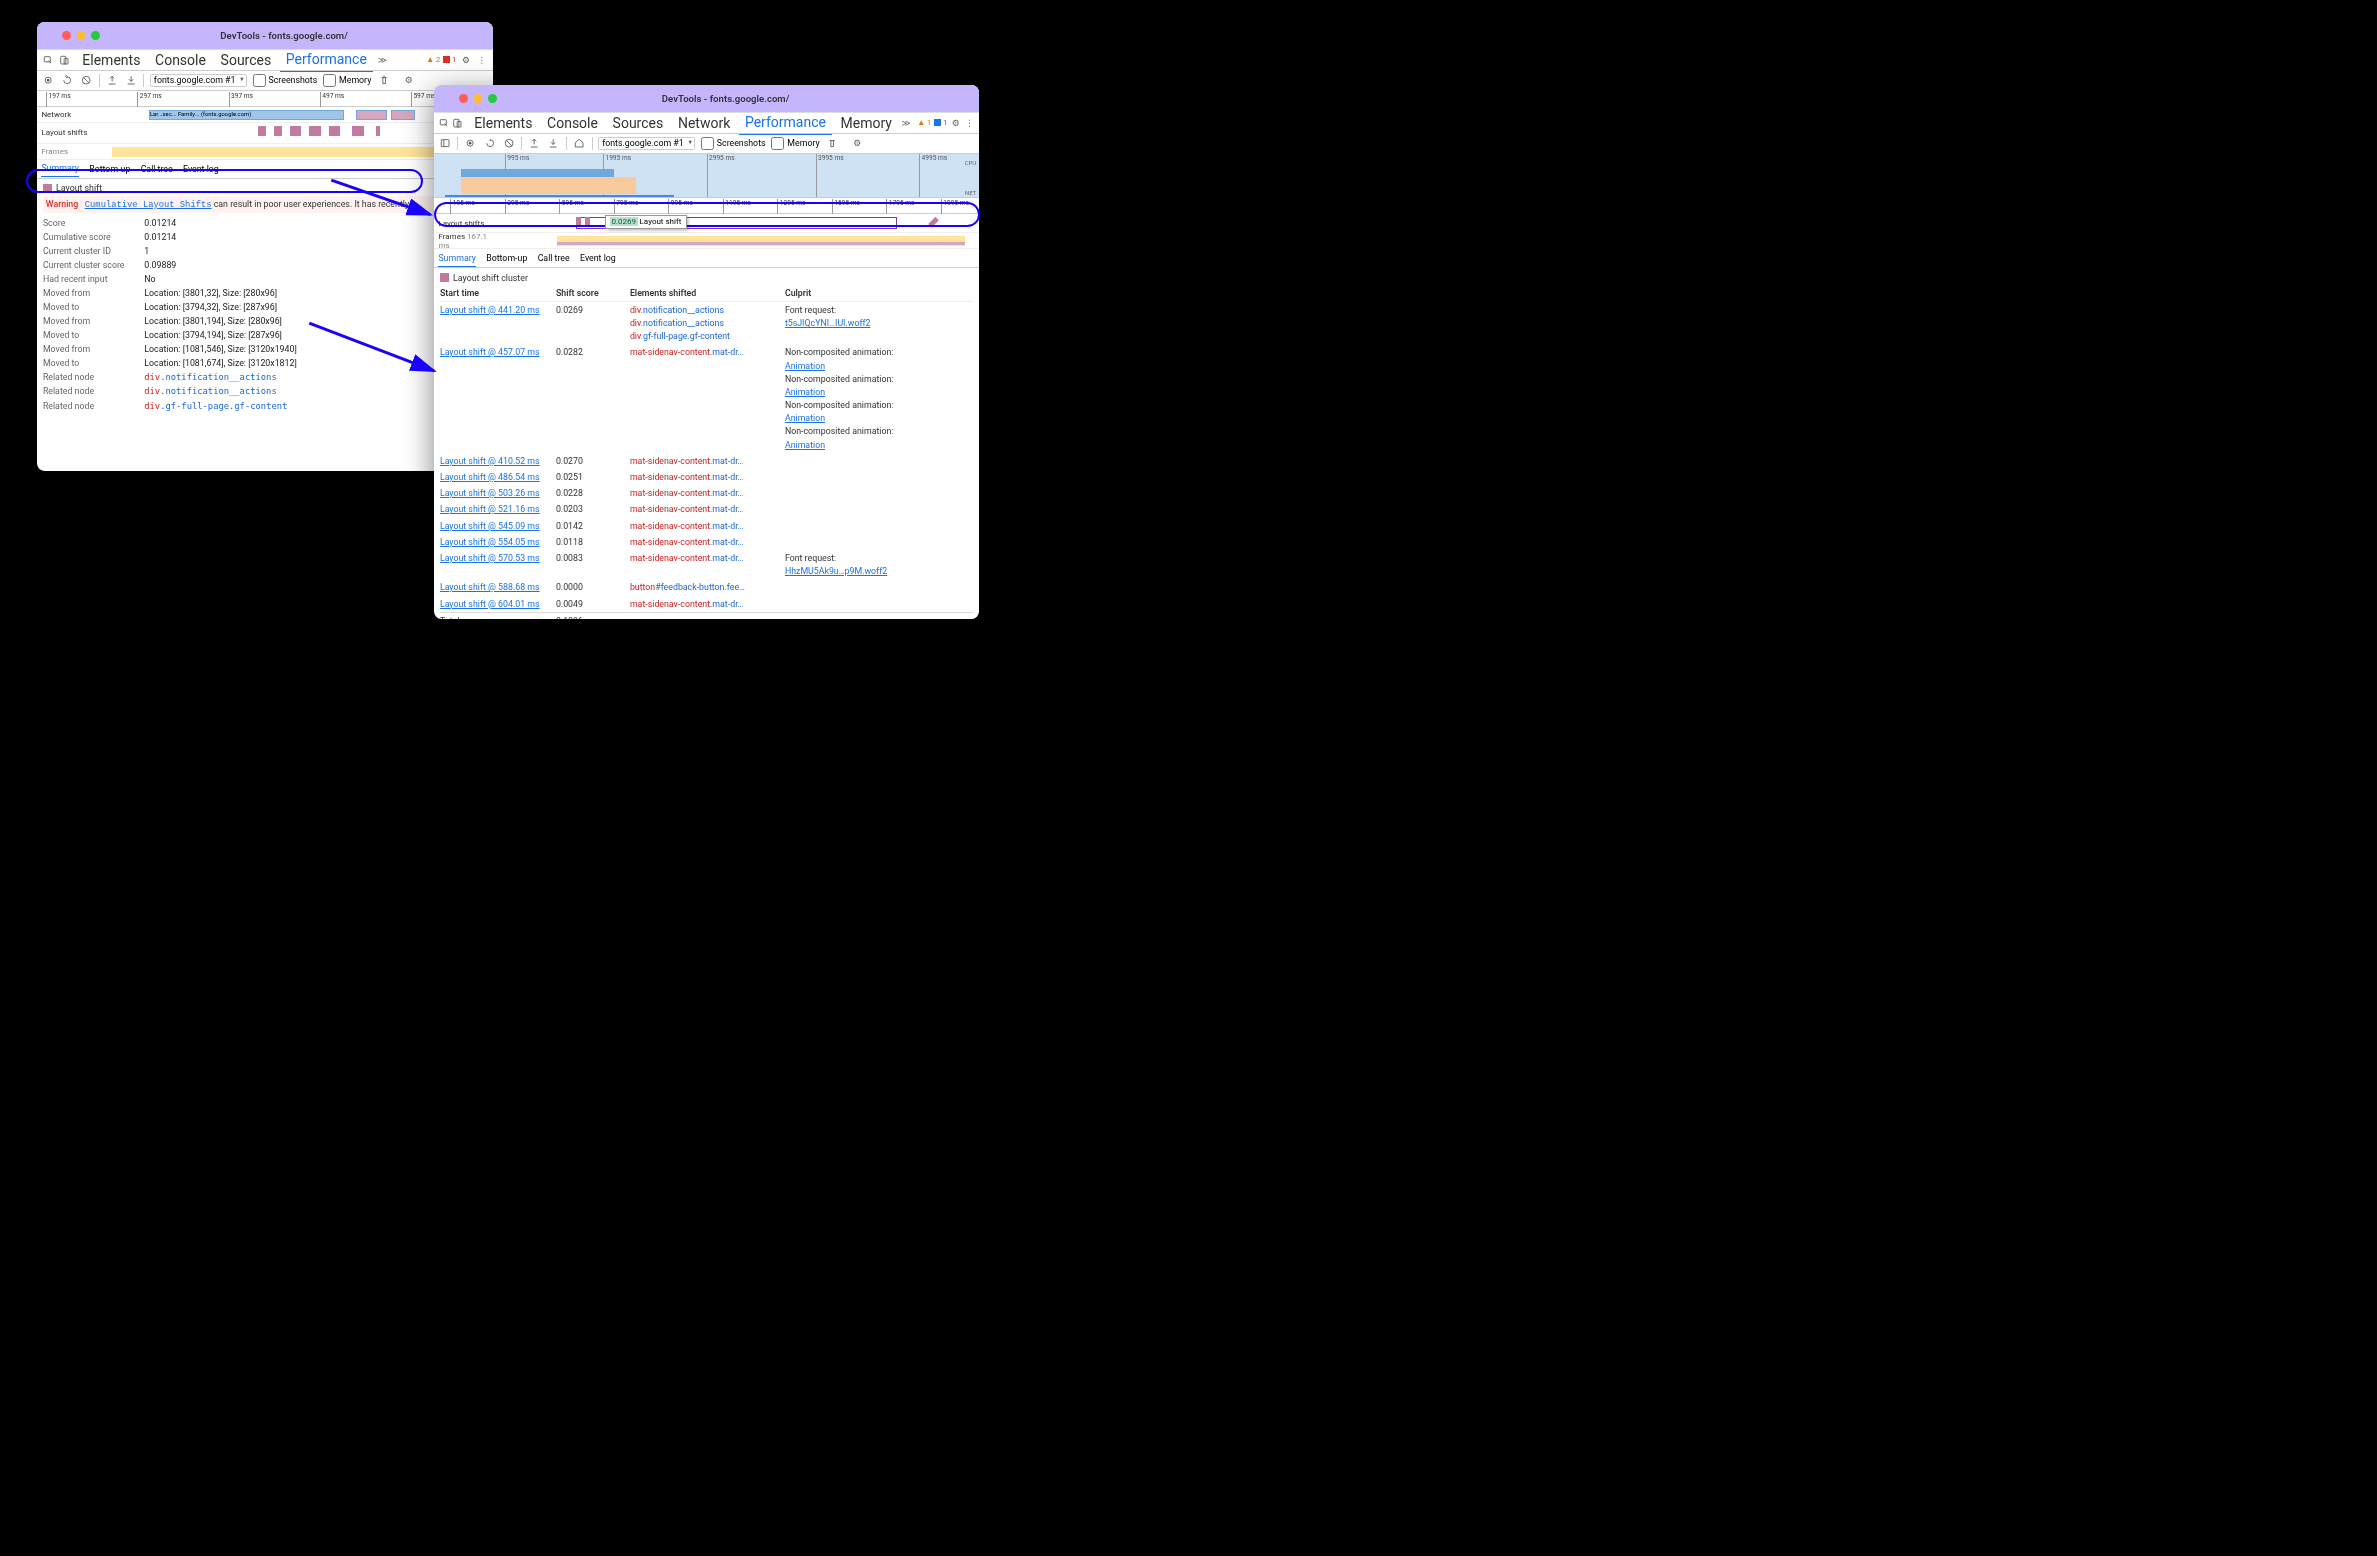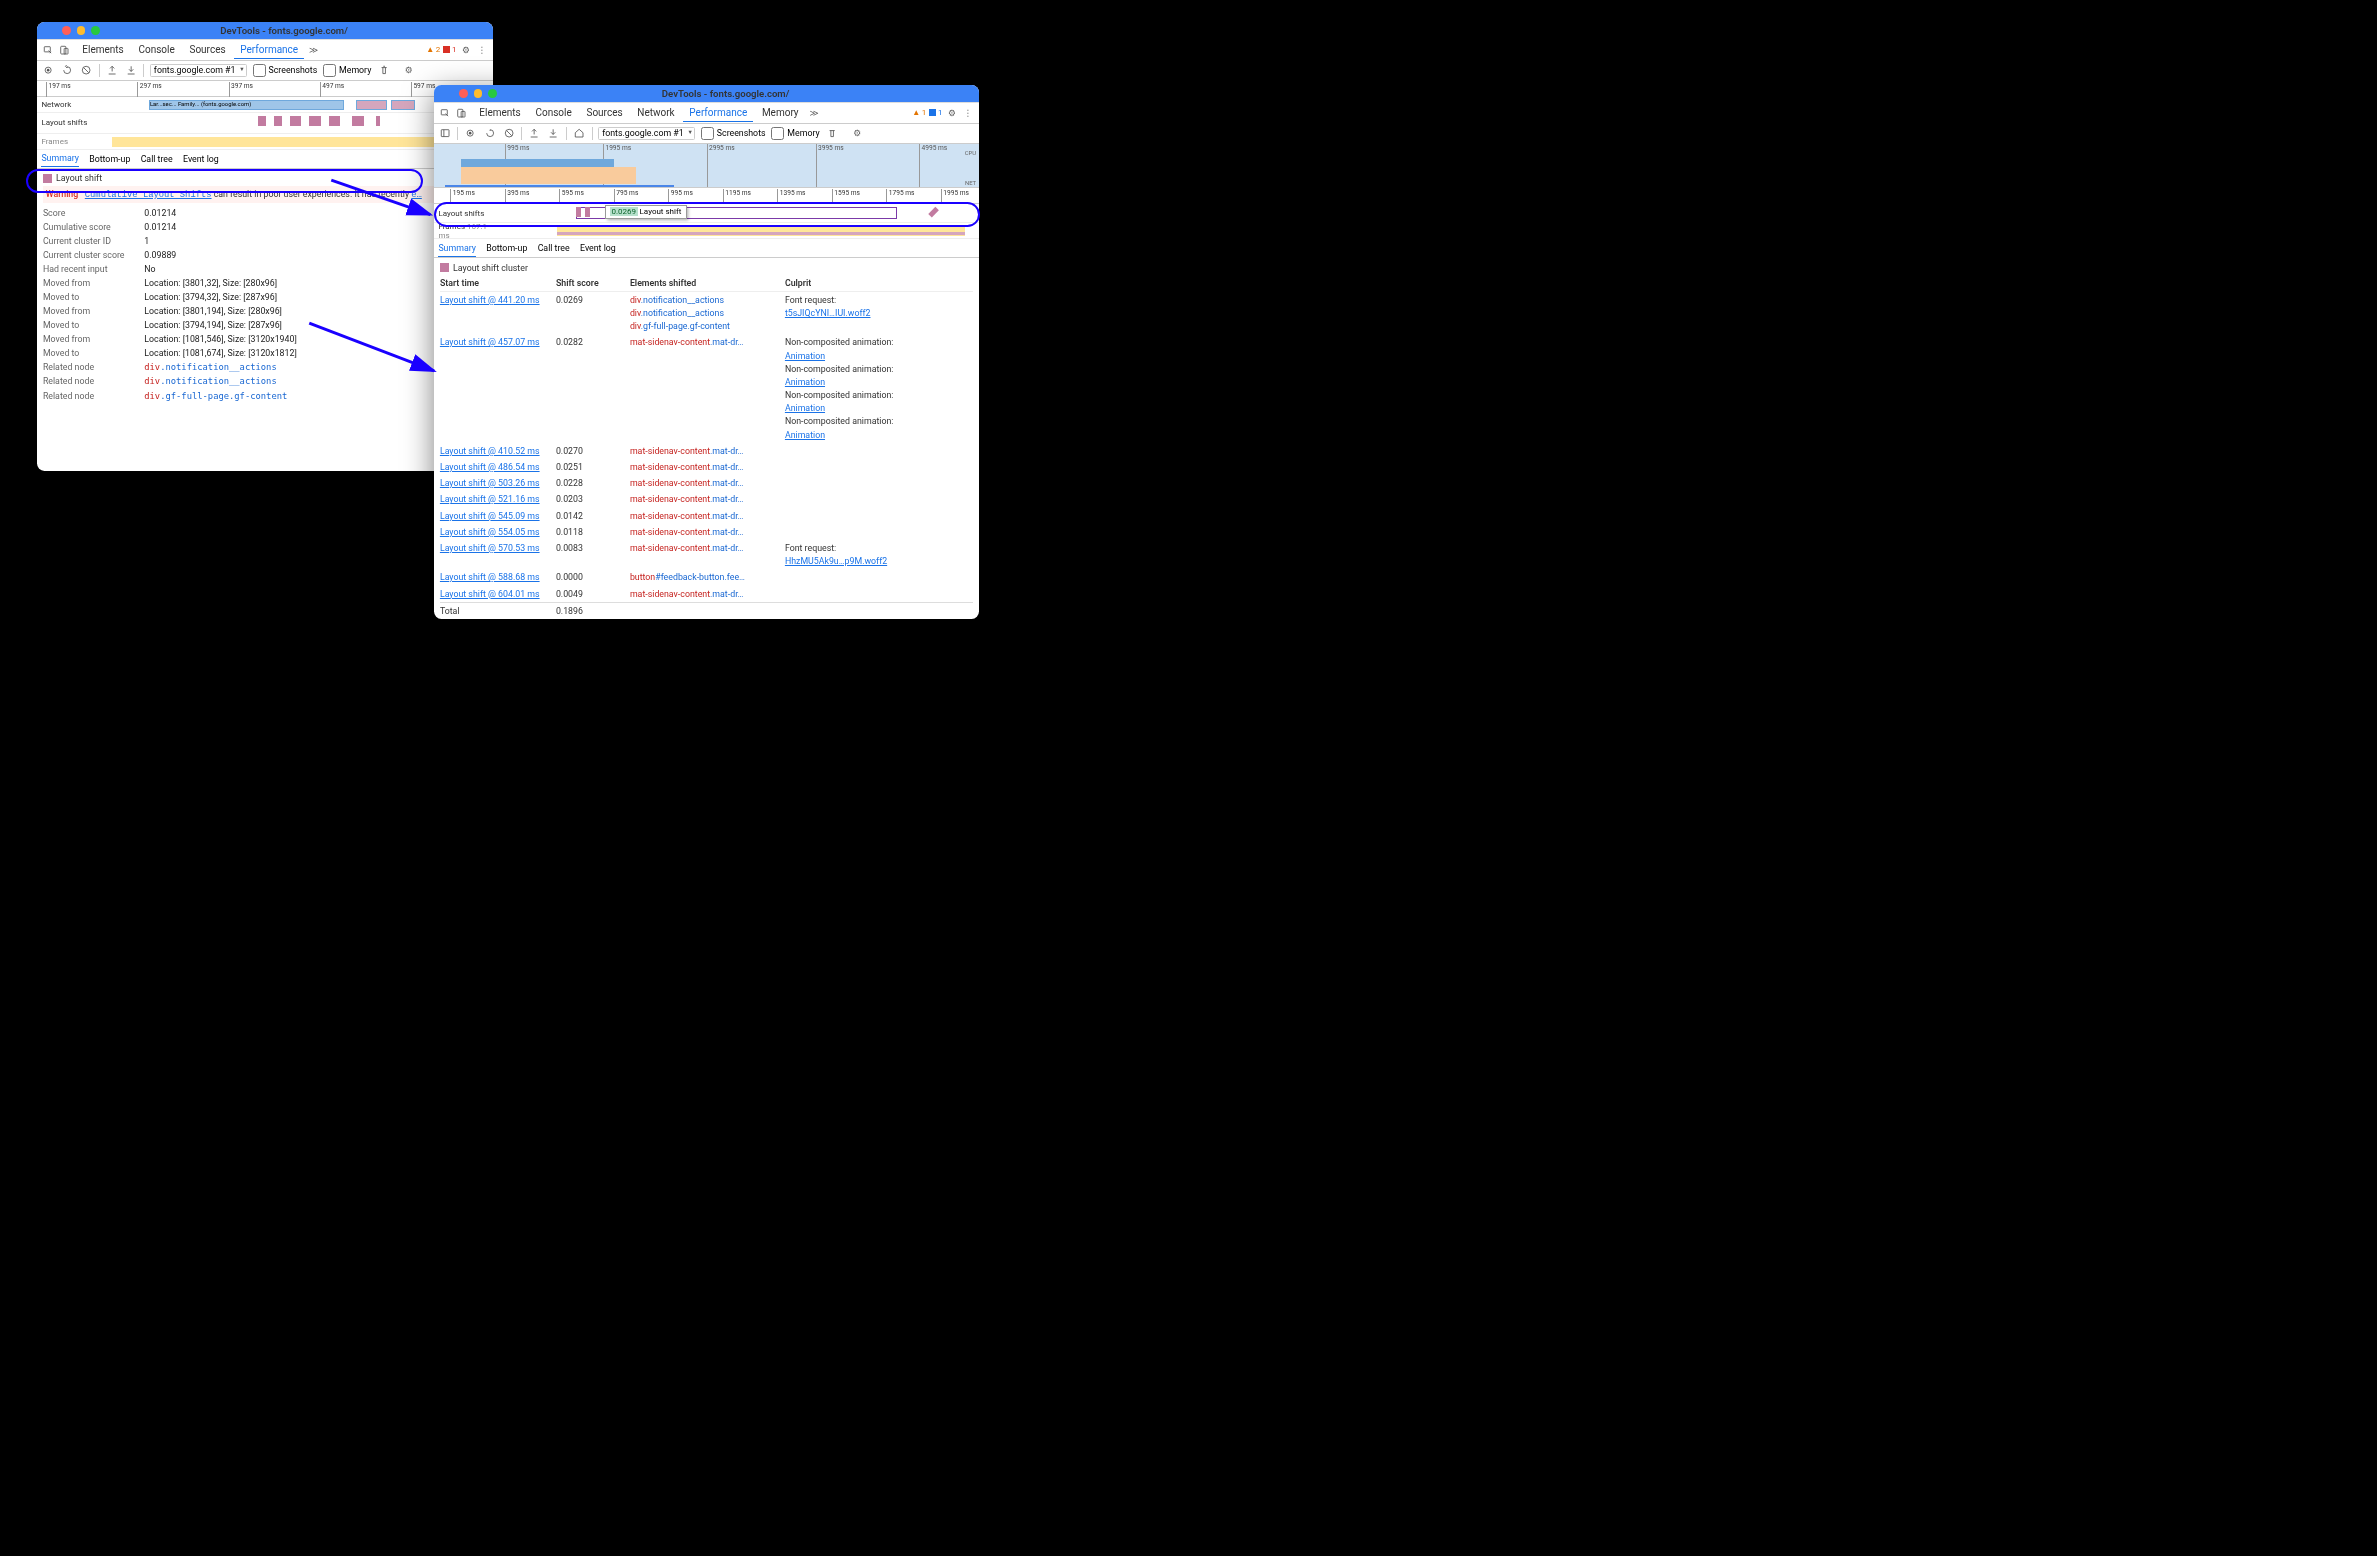--- a/index.html
+++ b/index.html
@@ -1,27 +1,27 @@
 <!DOCTYPE html>
 <html style="font-size:11.8px"><head>
 <meta charset="utf-8">
 <style>
   * { box-sizing: border-box; margin: 0; padding: 0; }
   body { font-family: -apple-system, BlinkMacSystemFont, "Segoe UI", Roboto, sans-serif; font-size: 8.8px; background: #000; width: 1060px; height: 694px; position: relative; overflow: hidden; }
   .window { position: absolute; background: #fff; border-radius: 7.4px; box-shadow: 0 7.4px 29.4px rgba(0,0,0,0.5); overflow: hidden; display: flex; flex-direction: column; }
   .win1 { left: 37px; top: 22px; width: 456px; height: 449px; }
   .win2 { left: 434px; top: 85px; width: 545px; height: 534px; }
-  .titlebar { height: 18px; background: #3b82f6; display: flex; align-items: center; padding: 0 25px; border-bottom: 0.7px solid #ddd; }
+  .titlebar { height: 28px; background: #c4b5fd; display: flex; align-items: center; padding: 0 25px; border-bottom: 0.7px solid #ddd; }
   .traffic { display: flex; gap: 5.9px; }
   .dot { width: 8.8px; height: 8.8px; border-radius: 50%; }
   .dot.red { background: #ff5f57; } .dot.yellow { background: #febc2e; } .dot.green { background: #28c840; }
   .title { flex: 1; text-align: center; font-size: 9.6px; font-weight: 600; color: #333; }
   .tabbar { display: flex; align-items: center; height: 20.6px; border-bottom: 0.7px solid #ccc; padding: 0 4.4px; gap: 2.9px; }
   .tabbar .icon, .toolbar .icon { width: 13.2px; height: 13.2px; display: inline-flex; align-items: center; justify-content: center; color: #555; }
-  .tabbar .tab-link { padding: 3.7px 5.9px; color: #333; cursor: pointer; font-size: 10px; }
+  .tabbar .tab-link { padding: 3.7px 5.9px; color: #333; cursor: pointer; font-size: 14px; }
   .tabbar .tab-link.active { color: #1a73e8; border-bottom: 1.5px solid #1a73e8; }
   .tabbar .spacer { flex: 1; }
   .warn-badge { color: #e37400; font-size: 8px; display: inline-flex; align-items: center; gap: 1.5px; }
   .err-badge { color: #d93025; font-size: 8px; display: inline-flex; align-items: center; gap: 1.5px; }
   .info-badge { color: #1a73e8; font-size: 8px; display: inline-flex; align-items: center; gap: 1.5px; }
   .toolbar { display: flex; align-items: center; height: 20.6px; border-bottom: 0.7px solid #ccc; padding: 0 4.4px; gap: 5.9px; font-size: 8.8px; }
   .toolbar .sep { width: 0.7px; height: 13.2px; background: #ccc; }
   .dropdown { border: 0.7px solid #ccc; padding: 0.7px 10.3px 0.7px 2.9px; border-radius: 1.5px; position: relative; background: #fff; }
   .dropdown::after { content: "▾"; position: absolute; right: 2.2px; font-size: 6.6px; color: #555; }
   .checkbox { display: inline-flex; align-items: center; gap: 2.9px; }

